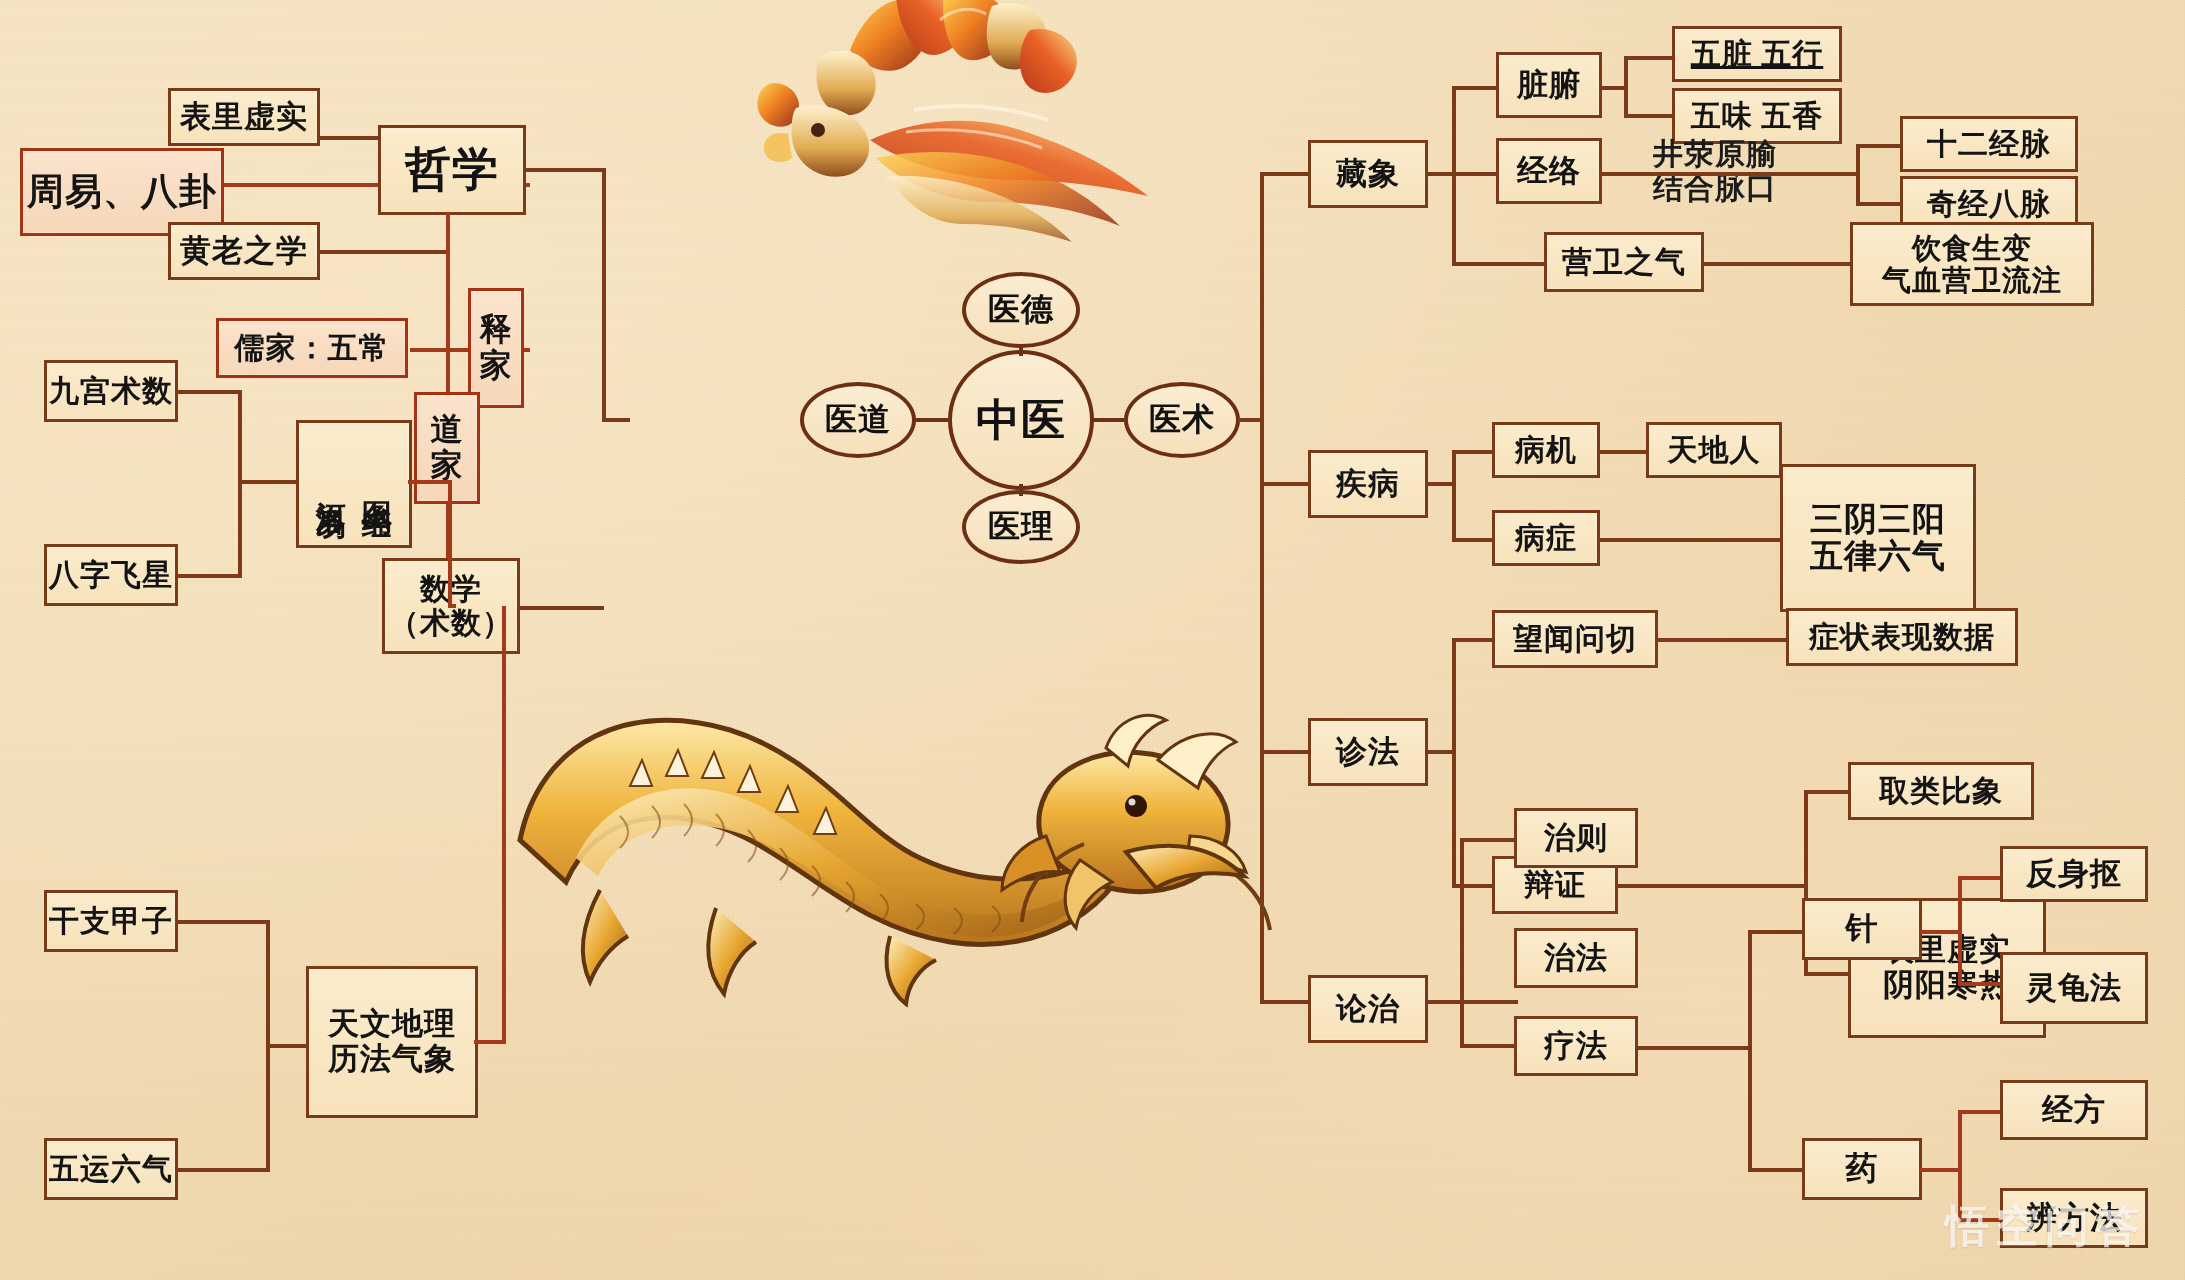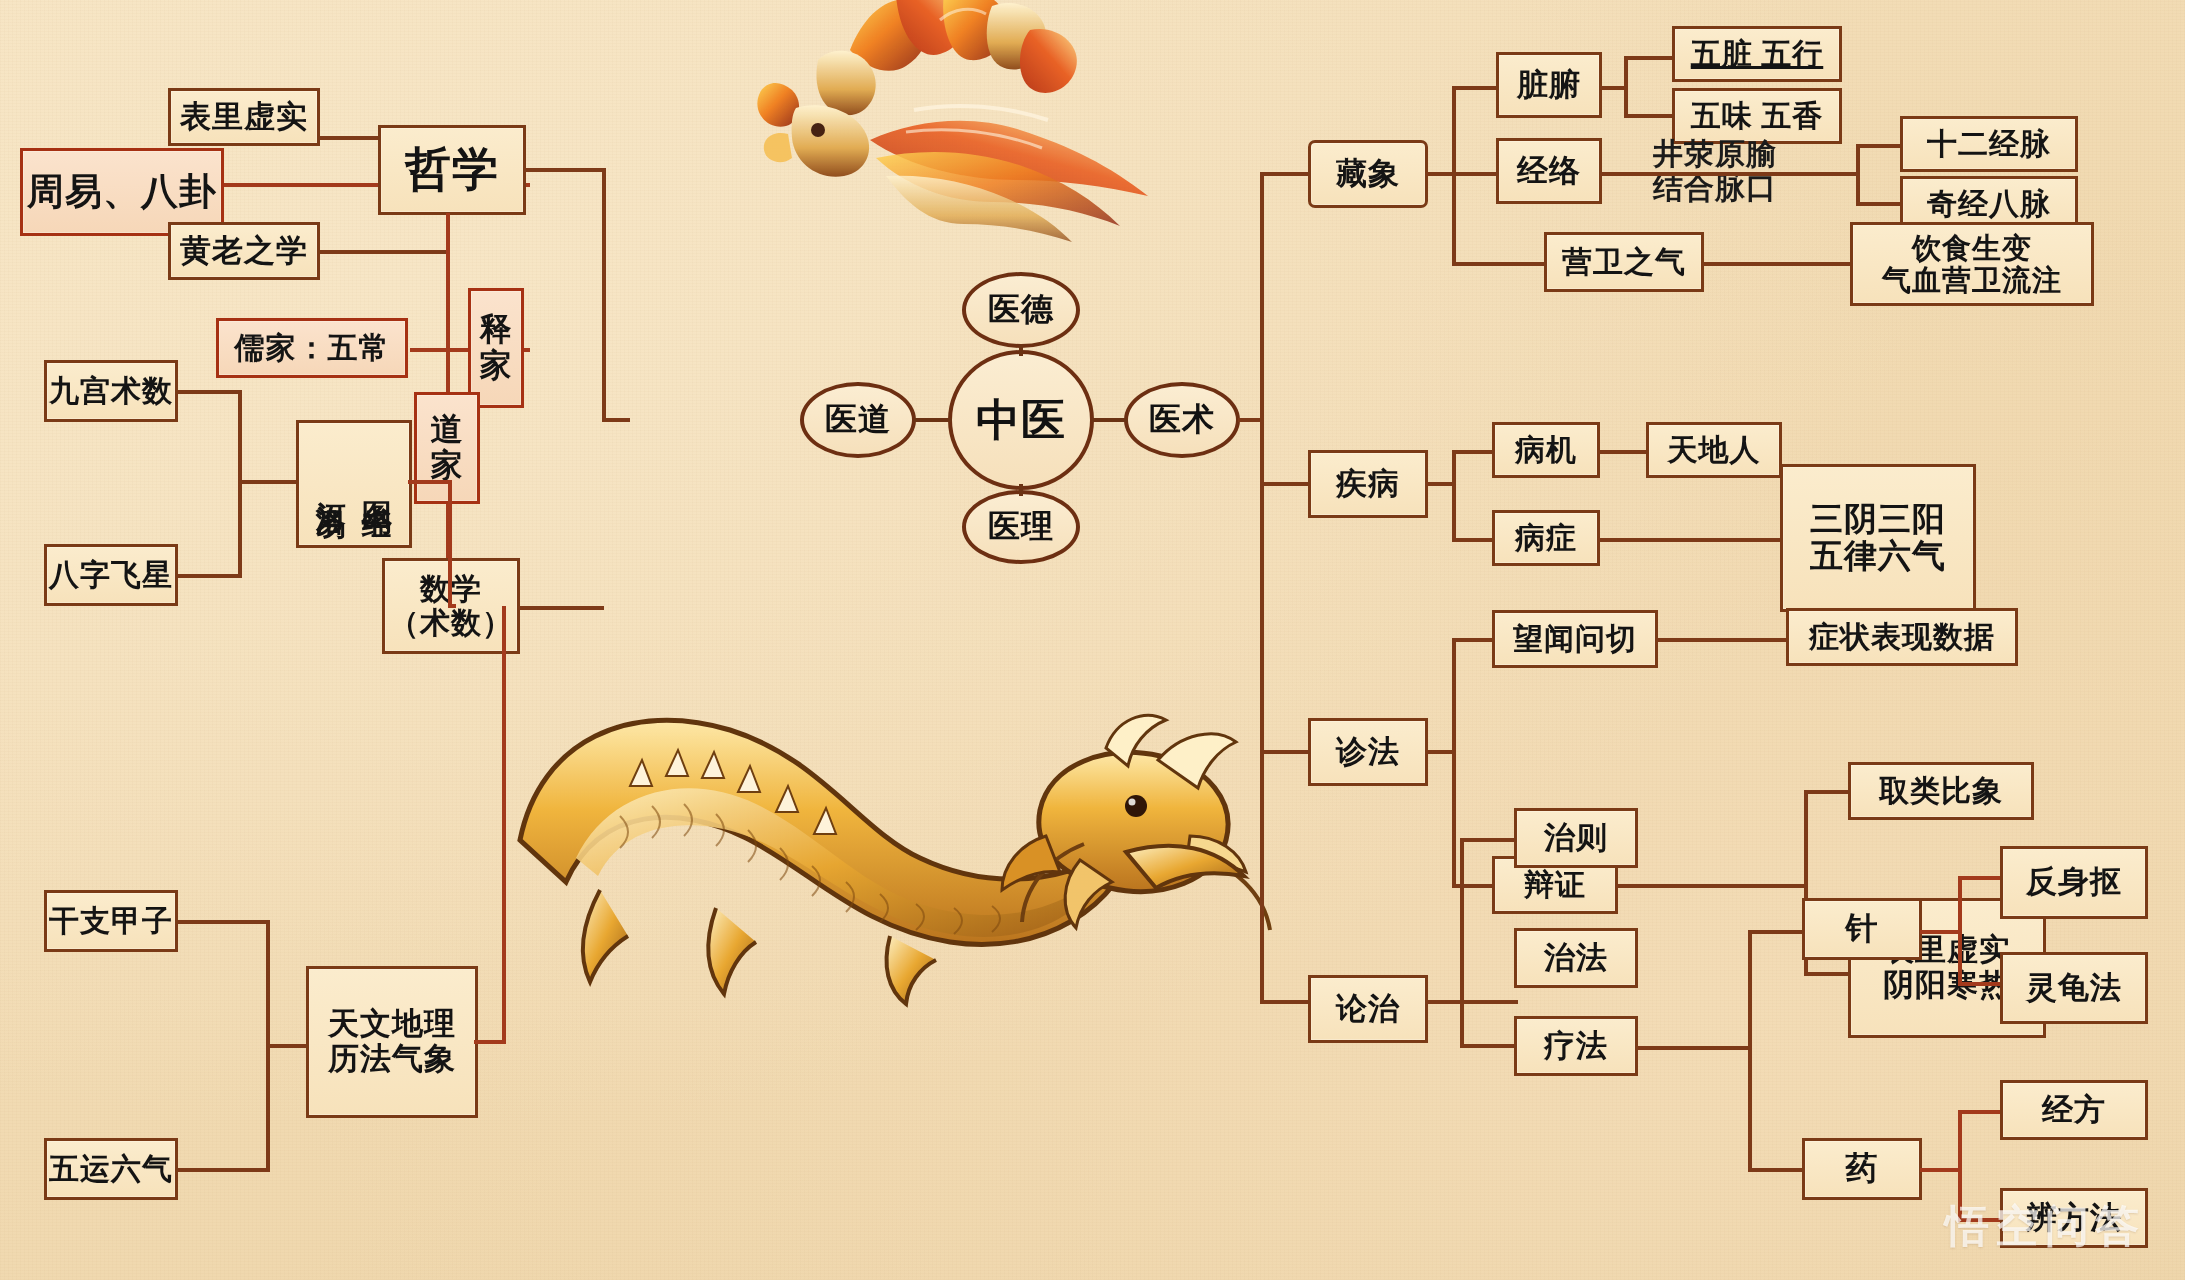--- a/index.html
+++ b/index.html
@@ -280,21 +280,21 @@
   <div class="ln v dk2" style="left:1019px;top:484px;height:12px;"></div>
 
   <div class="ln h dk" style="left:1238px;top:418px;width:26px;"></div>
   <div class="ln v dk" style="left:1260px;top:172px;height:830px;"></div>
 
   <div class="ln h dk" style="left:1260px;top:172px;width:54px;"></div>
   <div class="ln h dk" style="left:1260px;top:482px;width:54px;"></div>
   <div class="ln h dk" style="left:1260px;top:750px;width:54px;"></div>
   <div class="ln h dk" style="left:1260px;top:1000px;width:54px;"></div>
 
-  <div class="node" style="left:1308px;top:140px;width:120px;height:68px;font-size:31px;border-radius:7px;">藏象</div>
+  <div class="node" style="left:1308px;top:140px;width:120px;height:68px;font-size:31px;">藏象</div>
 
   <div class="ln h dk" style="left:1426px;top:172px;width:30px;"></div>
   <div class="ln v dk" style="left:1452px;top:86px;height:180px;"></div>
   <div class="ln h dk" style="left:1452px;top:86px;width:48px;"></div>
   <div class="ln h dk" style="left:1452px;top:172px;width:48px;"></div>
   <div class="ln h dk" style="left:1452px;top:262px;width:96px;"></div>
 
   <div class="node" style="left:1496px;top:52px;width:106px;height:66px;font-size:31px;">脏腑</div>
   <div class="ln h dk" style="left:1600px;top:86px;width:28px;"></div>
   <div class="ln v dk" style="left:1624px;top:56px;height:62px;"></div>
@@ -375,21 +375,21 @@
   <div class="ln v dk" style="left:1748px;top:930px;height:240px;"></div>
   <div class="ln h dk" style="left:1748px;top:930px;width:58px;"></div>
   <div class="ln h dk" style="left:1748px;top:1168px;width:58px;"></div>
 
   <div class="node" style="left:1802px;top:898px;width:120px;height:62px;font-size:32px;">针</div>
   <div class="ln h" style="left:1920px;top:930px;width:42px;"></div>
   <div class="ln v" style="left:1958px;top:876px;height:110px;"></div>
   <div class="ln h" style="left:1958px;top:876px;width:46px;"></div>
   <div class="ln h" style="left:1958px;top:982px;width:46px;"></div>
 
-  <div class="node" style="left:2000px;top:846px;width:148px;height:73px;font-size:31px;">反身抠</div>
+  <div class="node" style="left:2000px;top:846px;width:148px;height:56px;font-size:31px;">反身抠</div>
   <div class="node" style="left:2000px;top:952px;width:148px;height:72px;font-size:31px;">灵龟法</div>
 
   <div class="node" style="left:1802px;top:1138px;width:120px;height:62px;font-size:32px;">药</div>
   <div class="ln h" style="left:1920px;top:1168px;width:42px;"></div>
   <div class="ln v" style="left:1958px;top:1110px;height:112px;"></div>
   <div class="ln h" style="left:1958px;top:1110px;width:46px;"></div>
   <div class="ln h" style="left:1958px;top:1218px;width:46px;"></div>
 
   <div class="node" style="left:2000px;top:1080px;width:148px;height:60px;font-size:31px;">经方</div>
   <div class="node" style="left:2000px;top:1188px;width:148px;height:60px;font-size:31px;">辨方法</div>

